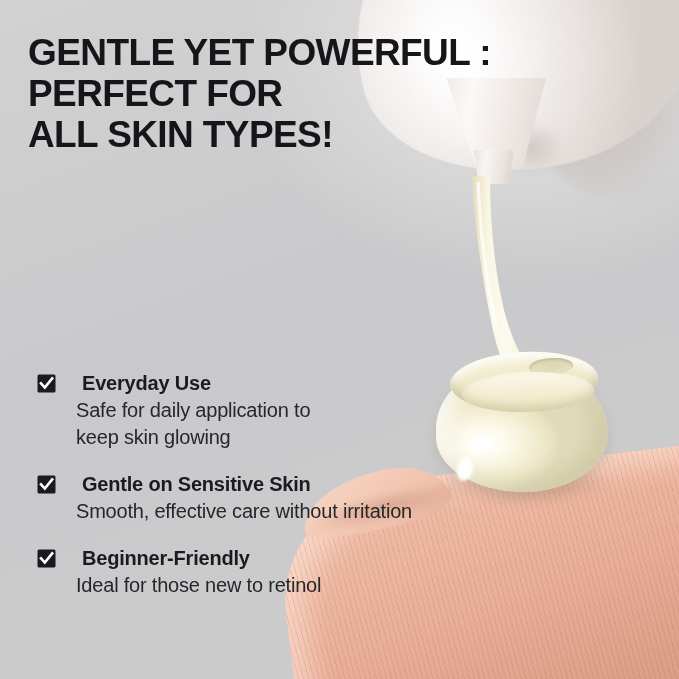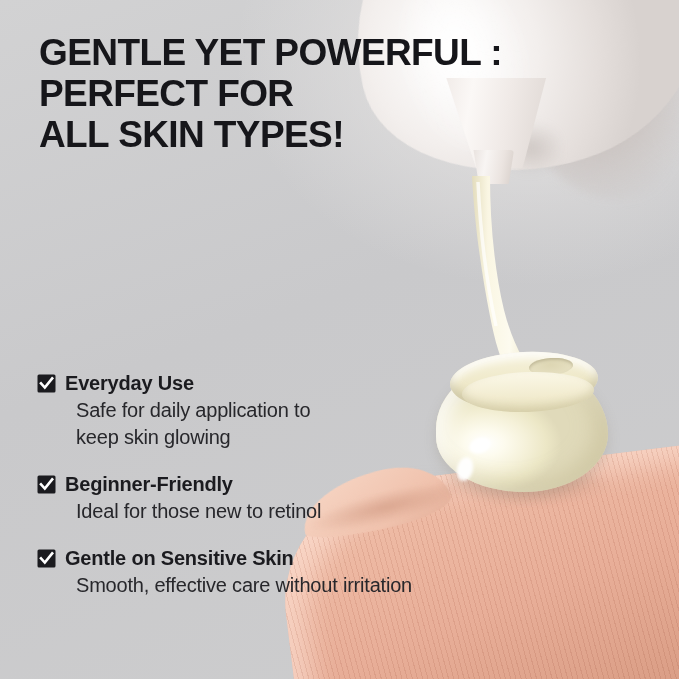--- a/index.html
+++ b/index.html
@@ -247,21 +247,21 @@
   }
 
   
   .text-layer {
     position: absolute;
     inset: 0;
   }
 
   .headline {
     position: absolute;
-    left: 39px;
+    left: 28px;
     top: 32px;
     margin: 0;
     color: #16161a;
     font-family: "Liberation Sans", sans-serif;
     font-weight: bold;
     font-size: 37px;
     line-height: 41px;
     letter-spacing: -0.6px;
     white-space: pre-line;
   }
@@ -273,21 +273,21 @@
     width: 560px;
   }
   .bullet {
     margin-bottom: 22px;
   }
   .bullet:last-child { margin-bottom: 0; }
 
   .bullet-head {
     display: flex;
     align-items: center;
-    gap: 9px;
+    gap: 26px;
   }
   .checkbox-icon {
     flex: 0 0 auto;
     width: 19px;
     height: 19px;
     display: block;
   }
   .bullet-title {
     font-family: "Liberation Sans", sans-serif;
     font-weight: bold;
@@ -374,33 +374,33 @@
       </div>
 
       <div class="bullet">
         <div class="bullet-head">
           <span class="checkbox-icon">
             <svg width="19" height="19" viewBox="0 0 19 19" xmlns="http://www.w3.org/2000/svg">
               <rect x="0.5" y="0.5" width="18" height="18" rx="1.5" fill="#1b1b1f"></rect>
               <path d="M4 9.4 L 7.8 13.6 L 15.2 4.4" stroke="#ffffff" stroke-width="2.6" fill="none" stroke-linecap="square"></path>
             </svg>
           </span>
-          <span class="bullet-title">Beginner-Friendly</span>
+          <span class="bullet-title">Gentle on Sensitive Skin</span>
         </div>
-        <p class="bullet-desc">Ideal for those new to retinol</p>
+        <p class="bullet-desc">Smooth, effective care without irritation</p>
       </div>
 
       <div class="bullet">
         <div class="bullet-head">
           <span class="checkbox-icon">
             <svg width="19" height="19" viewBox="0 0 19 19" xmlns="http://www.w3.org/2000/svg">
               <rect x="0.5" y="0.5" width="18" height="18" rx="1.5" fill="#1b1b1f"></rect>
               <path d="M4 9.4 L 7.8 13.6 L 15.2 4.4" stroke="#ffffff" stroke-width="2.6" fill="none" stroke-linecap="square"></path>
             </svg>
           </span>
-          <span class="bullet-title">Gentle on Sensitive Skin</span>
+          <span class="bullet-title">Beginner-Friendly</span>
         </div>
-        <p class="bullet-desc">Smooth, effective care without irritation</p>
+        <p class="bullet-desc">Ideal for those new to retinol</p>
       </div>
 
     </div>
   </div>
 </div>
 
 </body></html>

